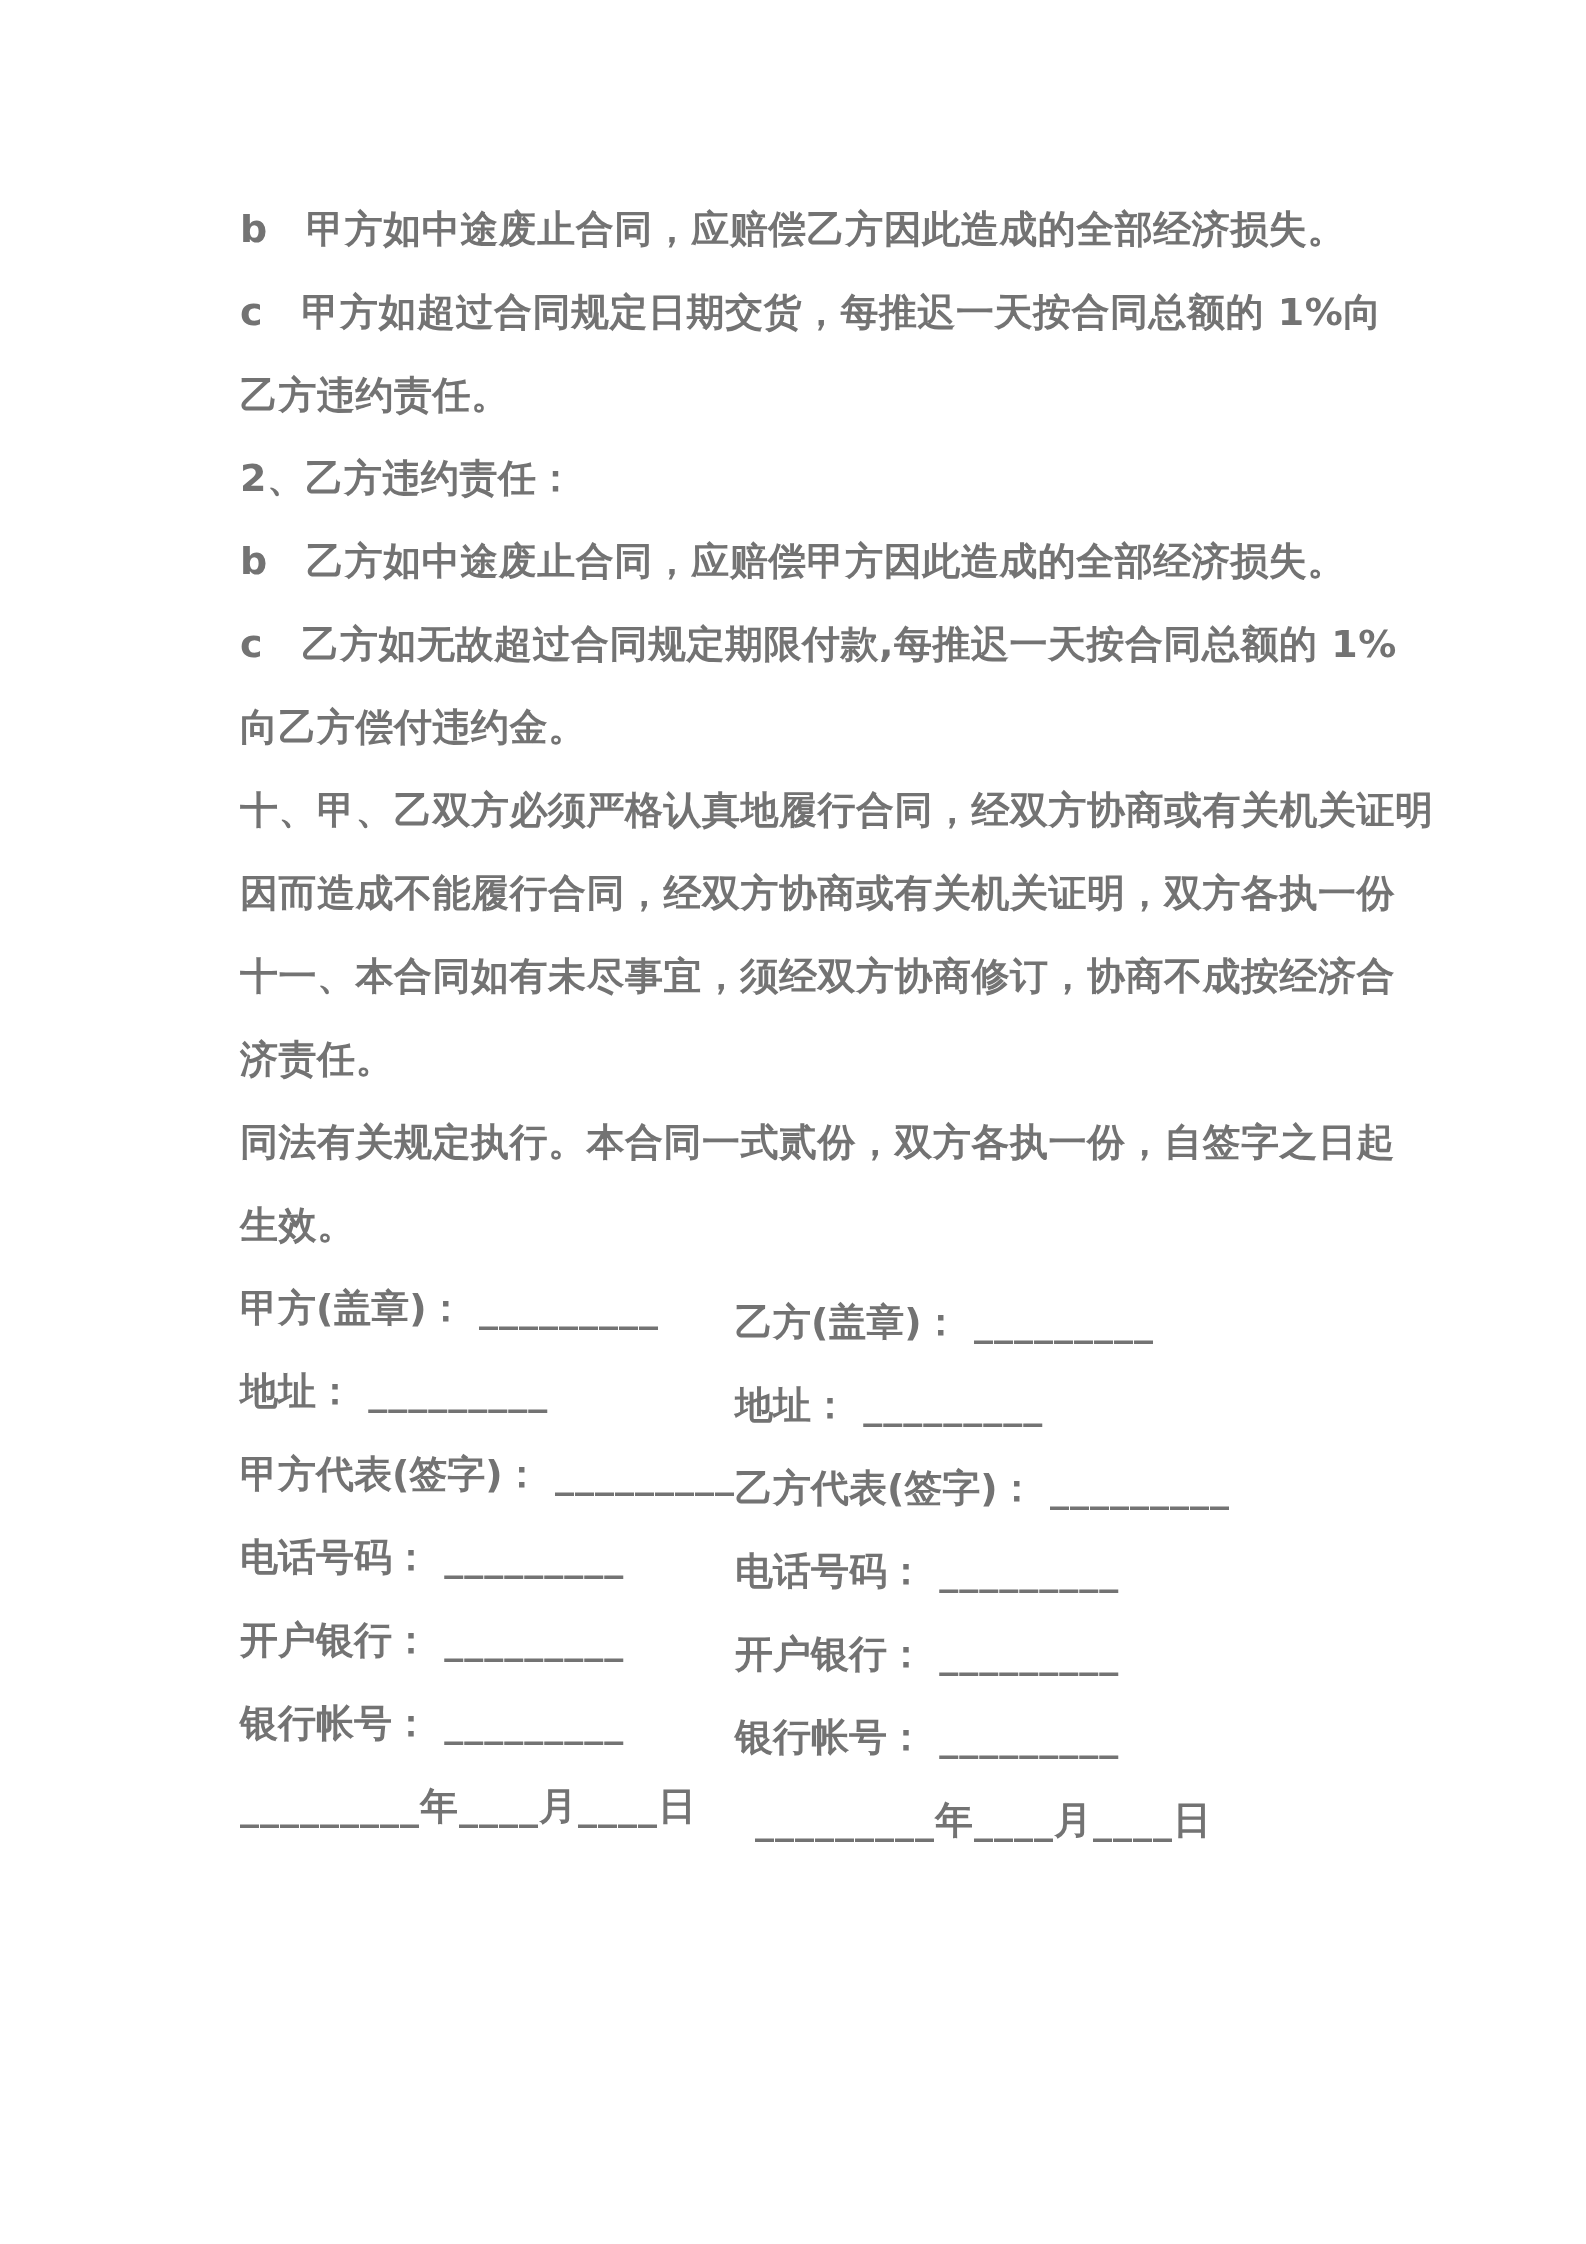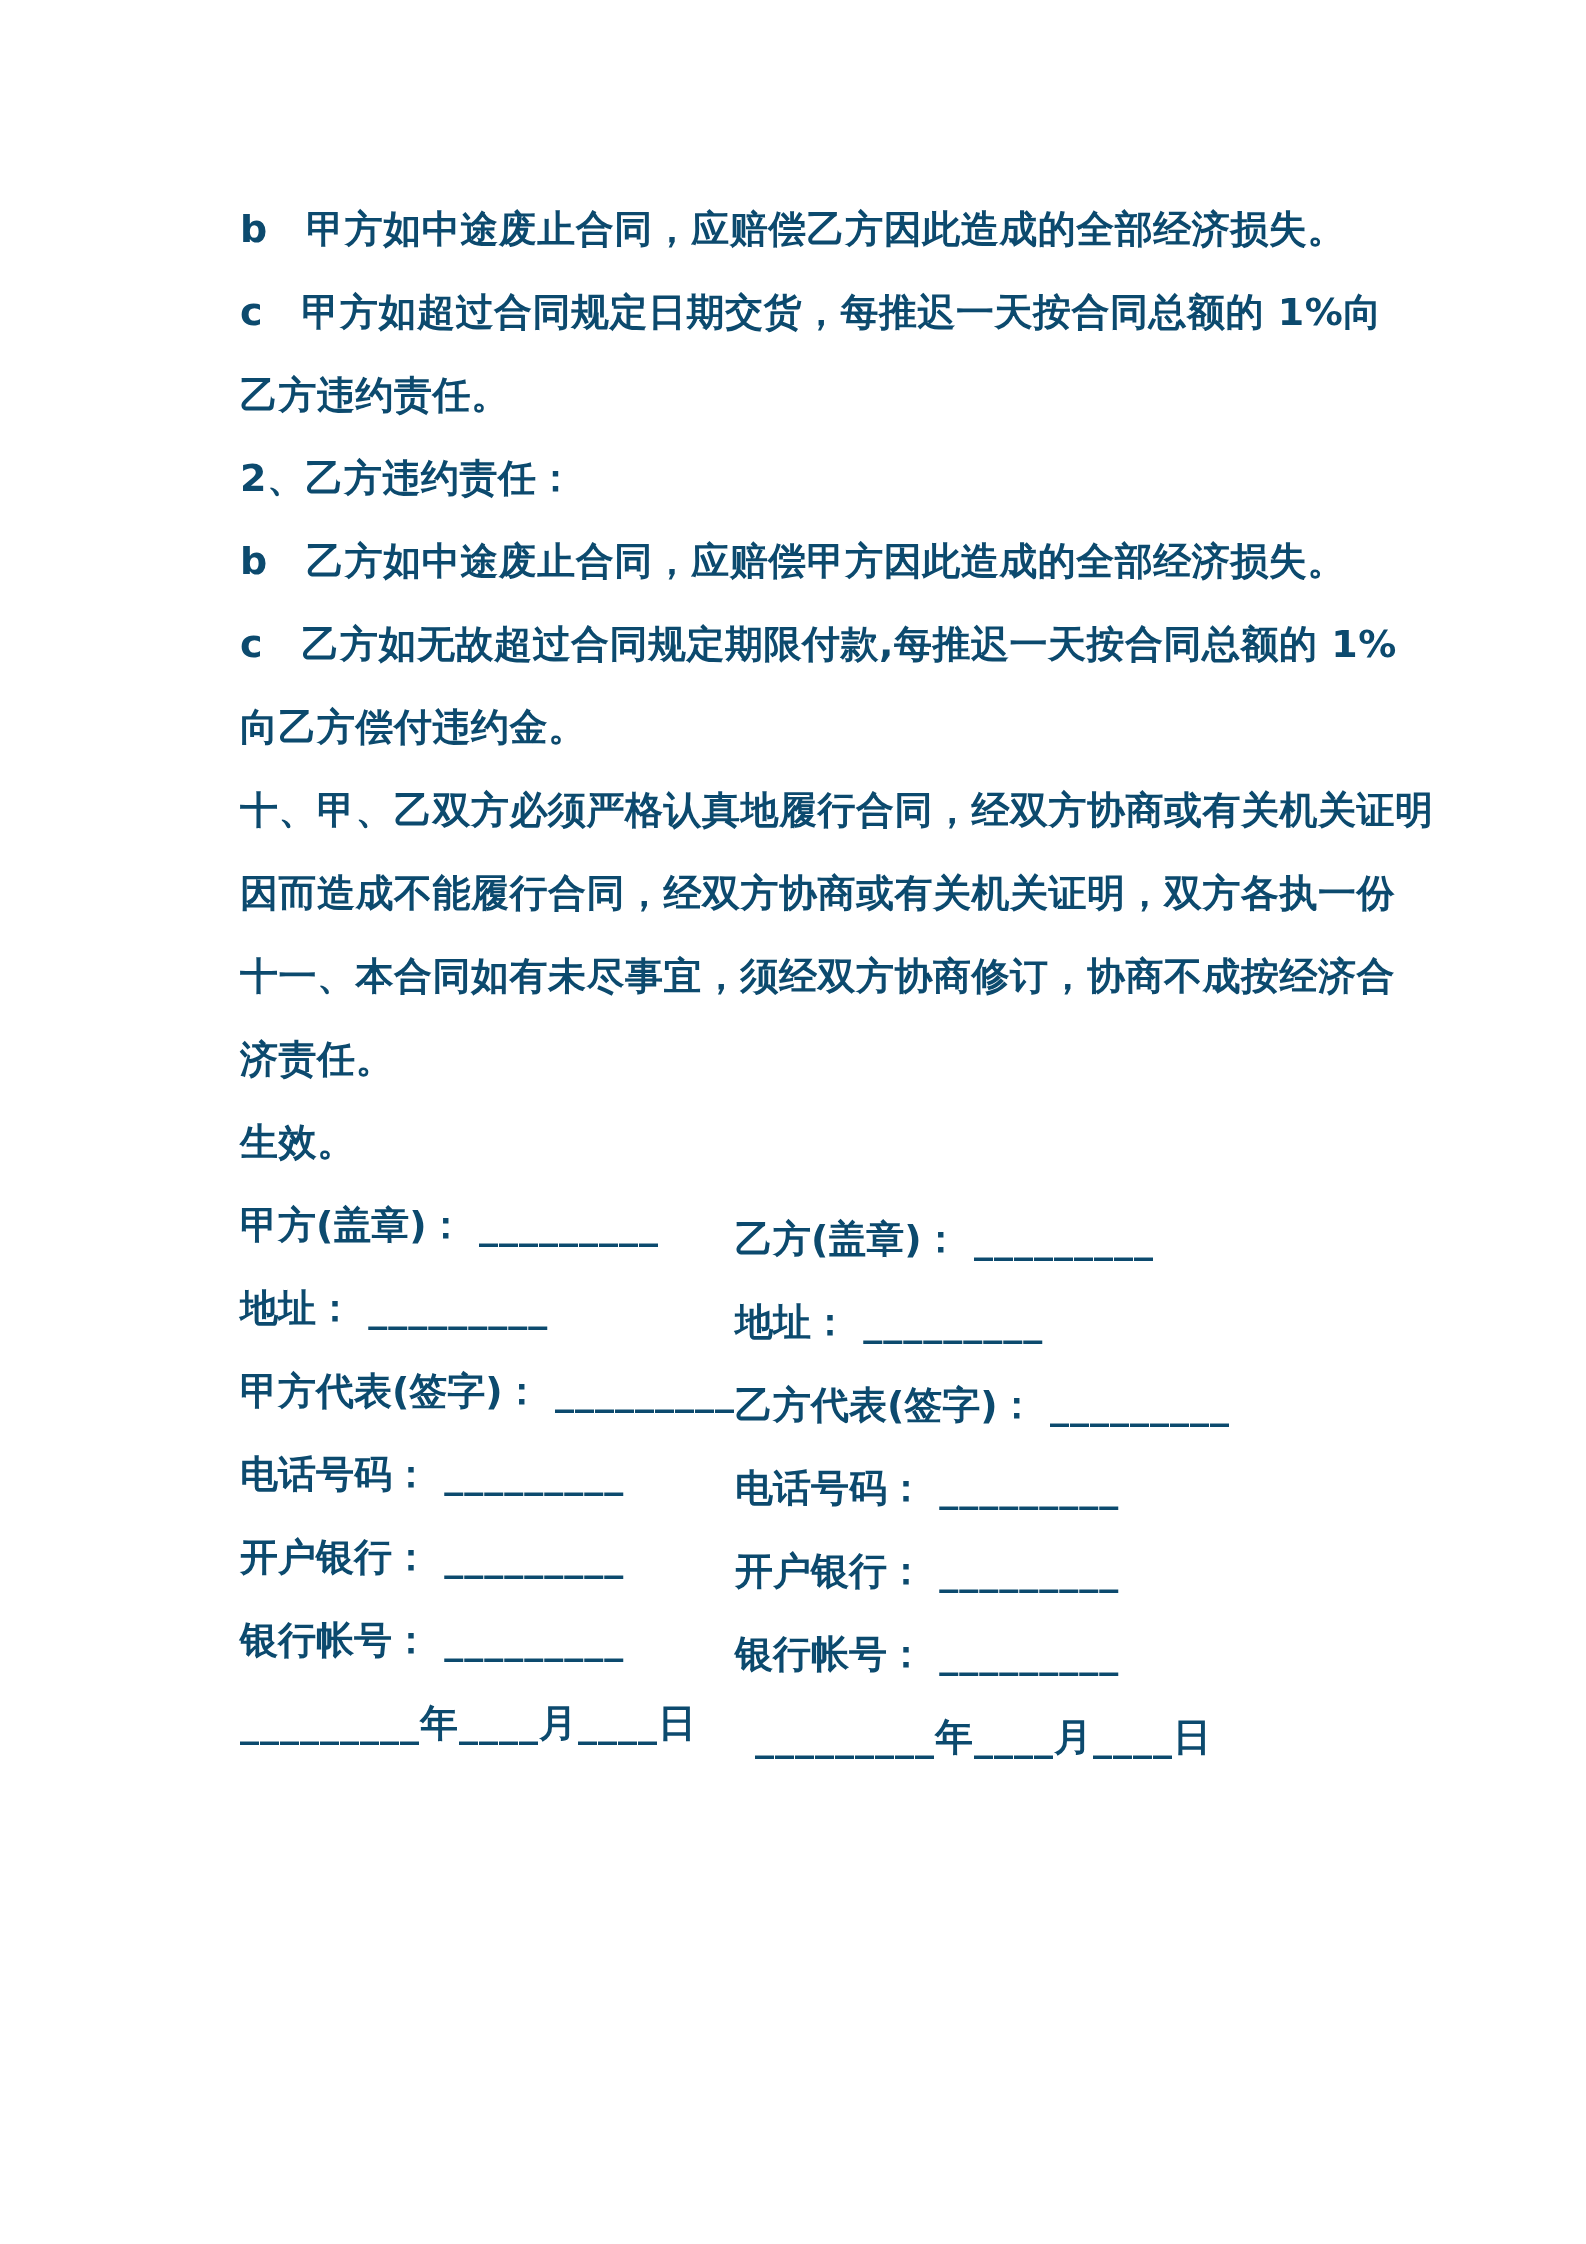--- a/index.html
+++ b/index.html
@@ -5,21 +5,21 @@
   html, body {
     margin: 0;
     padding: 0;
     background: #ffffff;
   }
   .page {
     position: relative;
     width: 1586px;
     height: 2244px;
     background: #ffffff;
-    color: #0c4a6e;
+    color: #737373;
     font-family: "DejaVu Sans", "Liberation Sans", sans-serif;
     font-weight: 600;
     overflow: hidden;
   }
   .content {
     position: absolute;
     left: 240px;
     top: 188px;
     width: 1346px;
   }
@@ -59,20 +59,21 @@
     <div class="line">c　甲方如超过合同规定日期交货，每推迟一天按合同总额的 1%向</div>
     <div class="line">乙方违约责任。</div>
     <div class="line">2、乙方违约责任：</div>
     <div class="line">b　乙方如中途废止合同，应赔偿甲方因此造成的全部经济损失。</div>
     <div class="line">c　乙方如无故超过合同规定期限付款,每推迟一天按合同总额的 1%</div>
     <div class="line">向乙方偿付违约金。</div>
     <div class="line">十、甲、乙双方必须严格认真地履行合同，经双方协商或有关机关证明</div>
     <div class="line">因而造成不能履行合同，经双方协商或有关机关证明，双方各执一份</div>
     <div class="line">十一、本合同如有未尽事宜，须经双方协商修订，协商不成按经济合</div>
     <div class="line">济责任。</div>
+    <div class="line">同法有关规定执行。本合同一式贰份，双方各执一份，自签字之日起</div>
     <div class="line">生效。</div>
 
     <div class="sig-row">
       <span>甲方(盖章)：</span><span class="blank"> _________</span>
       <span class="sig-col-right"><span>乙方(盖章)：</span><span class="blank"> _________</span></span>
     </div>
 
     <div class="sig-row">
       <span>地址：</span><span class="blank"> _________</span>
       <span class="sig-col-right"><span>地址：</span><span class="blank"> _________</span></span>

